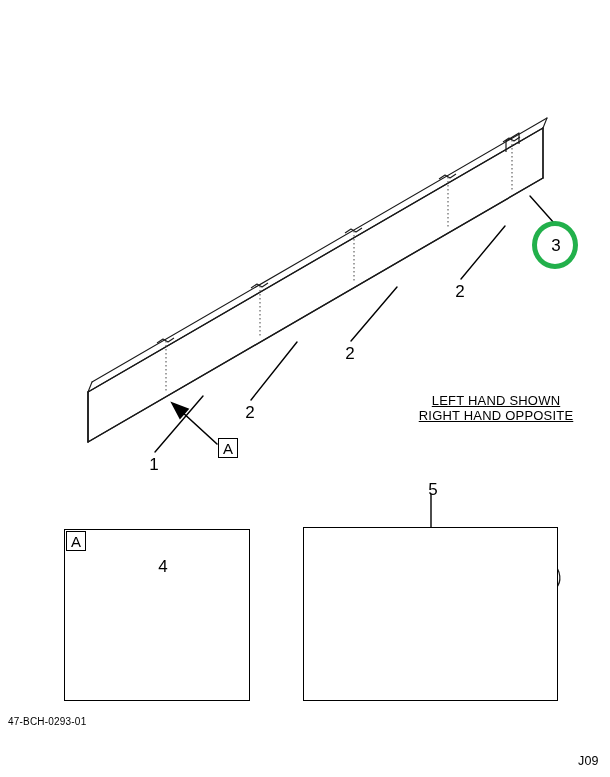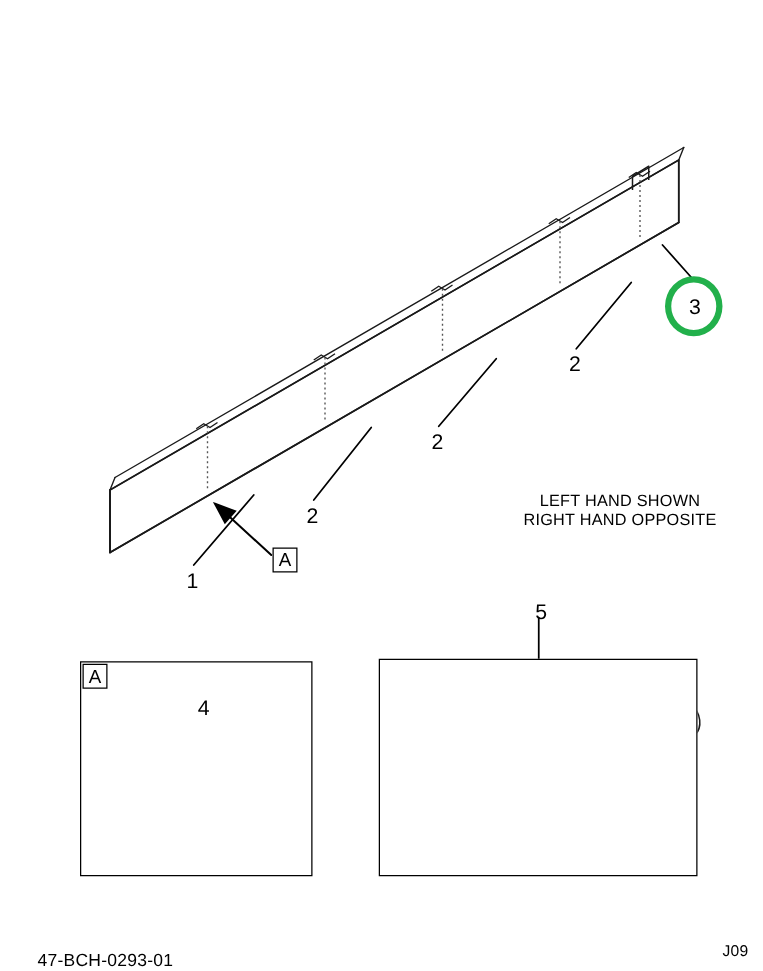--- a/index.html
+++ b/index.html
@@ -33,25 +33,24 @@
     font-size: 13px;
     line-height: 15px;
     letter-spacing: 0.2px;
     text-align: center;
     white-space: pre;
     color: #000;
   }
   .footer-left {
     position: absolute;
     left: 8px;
-    top: 760px;
-    font-size: 14px;
+    top: 716px;
+    font-size: 10px;
     letter-spacing: 0.2px;
     white-space: pre;
-    margin-left: 22px;
   }
   .footer-right {
     position: absolute;
     left: 578px;
     top: 754px;
     font-size: 12.5px;
     letter-spacing: 0.2px;
     white-space: pre;
   }
   .boxchar {
@@ -221,20 +220,20 @@
   <div class="callout-num" style="left:343px; top:345px; width:14px;">2</div>
 
   <div class="callout-num" style="left:453px; top:283px; width:14px;">2</div>
 
   <div class="callout-num" style="left:549px; top:237px; width:14px;">3</div>
 
   <div class="callout-num" style="left:156px; top:558px; width:14px;">4</div>
 
   <div class="callout-num" style="left:426px; top:481px; width:14px;">5</div>
 
-  <div class="note" style="left:407px; top:393px; width:178px;">LEFT HAND SHOWN
+  <div class="note" style="left:407px; top:393px; width:178px;text-decoration:underline;">LEFT HAND SHOWN
 RIGHT HAND OPPOSITE</div>
 
   <div class="footer-left">47-BCH-0293-01</div>
 
   <div class="footer-right">J09</div>
 
 </div>
 
 </body></html>

